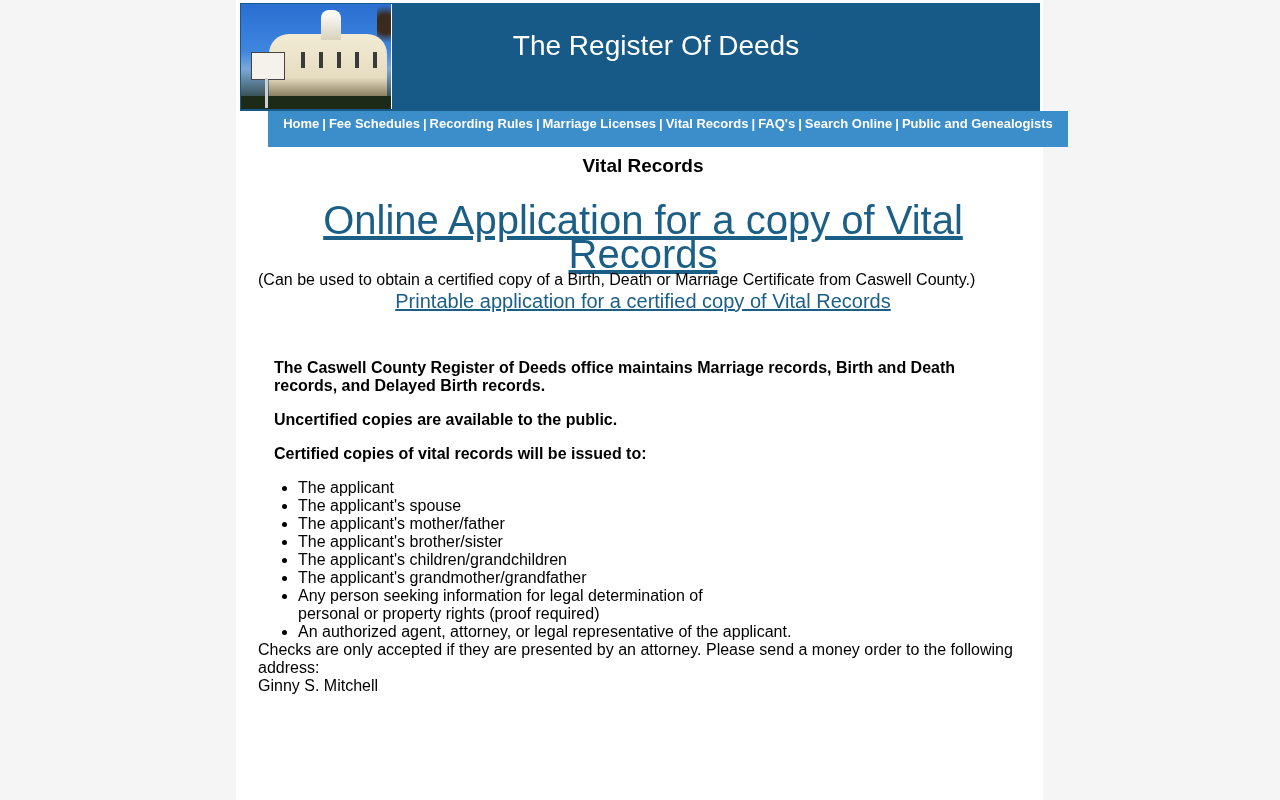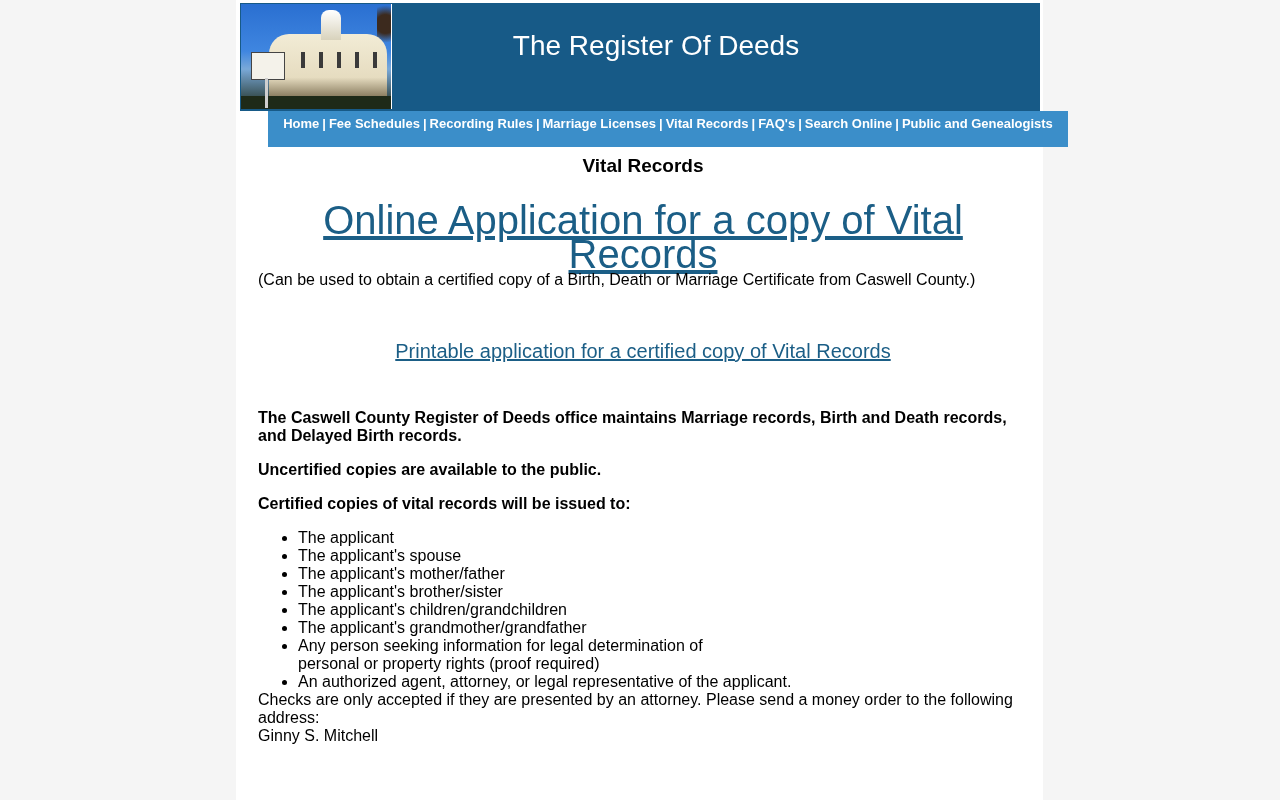--- a/index.html
+++ b/index.html
@@ -114,23 +114,22 @@
     margin-top: 21px;
   }
   .note { margin: 0; line-height: 18px; }
   .print-link {
     display: block;
     text-align: center;
     font-size: 20px;
     line-height: 24px;
     color: #1b5e86;
     text-decoration: underline;
-    margin-top: 50px;
   }
-  .bold-p { font-weight: bold; margin: 0; }
+  .bold-p { font-weight: bold; margin: 16px; }
   .p1 { margin-top: 46px; }
   .gap { margin-top: 16px; }
   ul.list { margin: 16px 0 0 0; padding-left: 40px; }
   ul.list li { line-height: 18px; }
   .plain { margin: 0; }
 </style>
 </head>
 <body>
 
 <div class="page">

